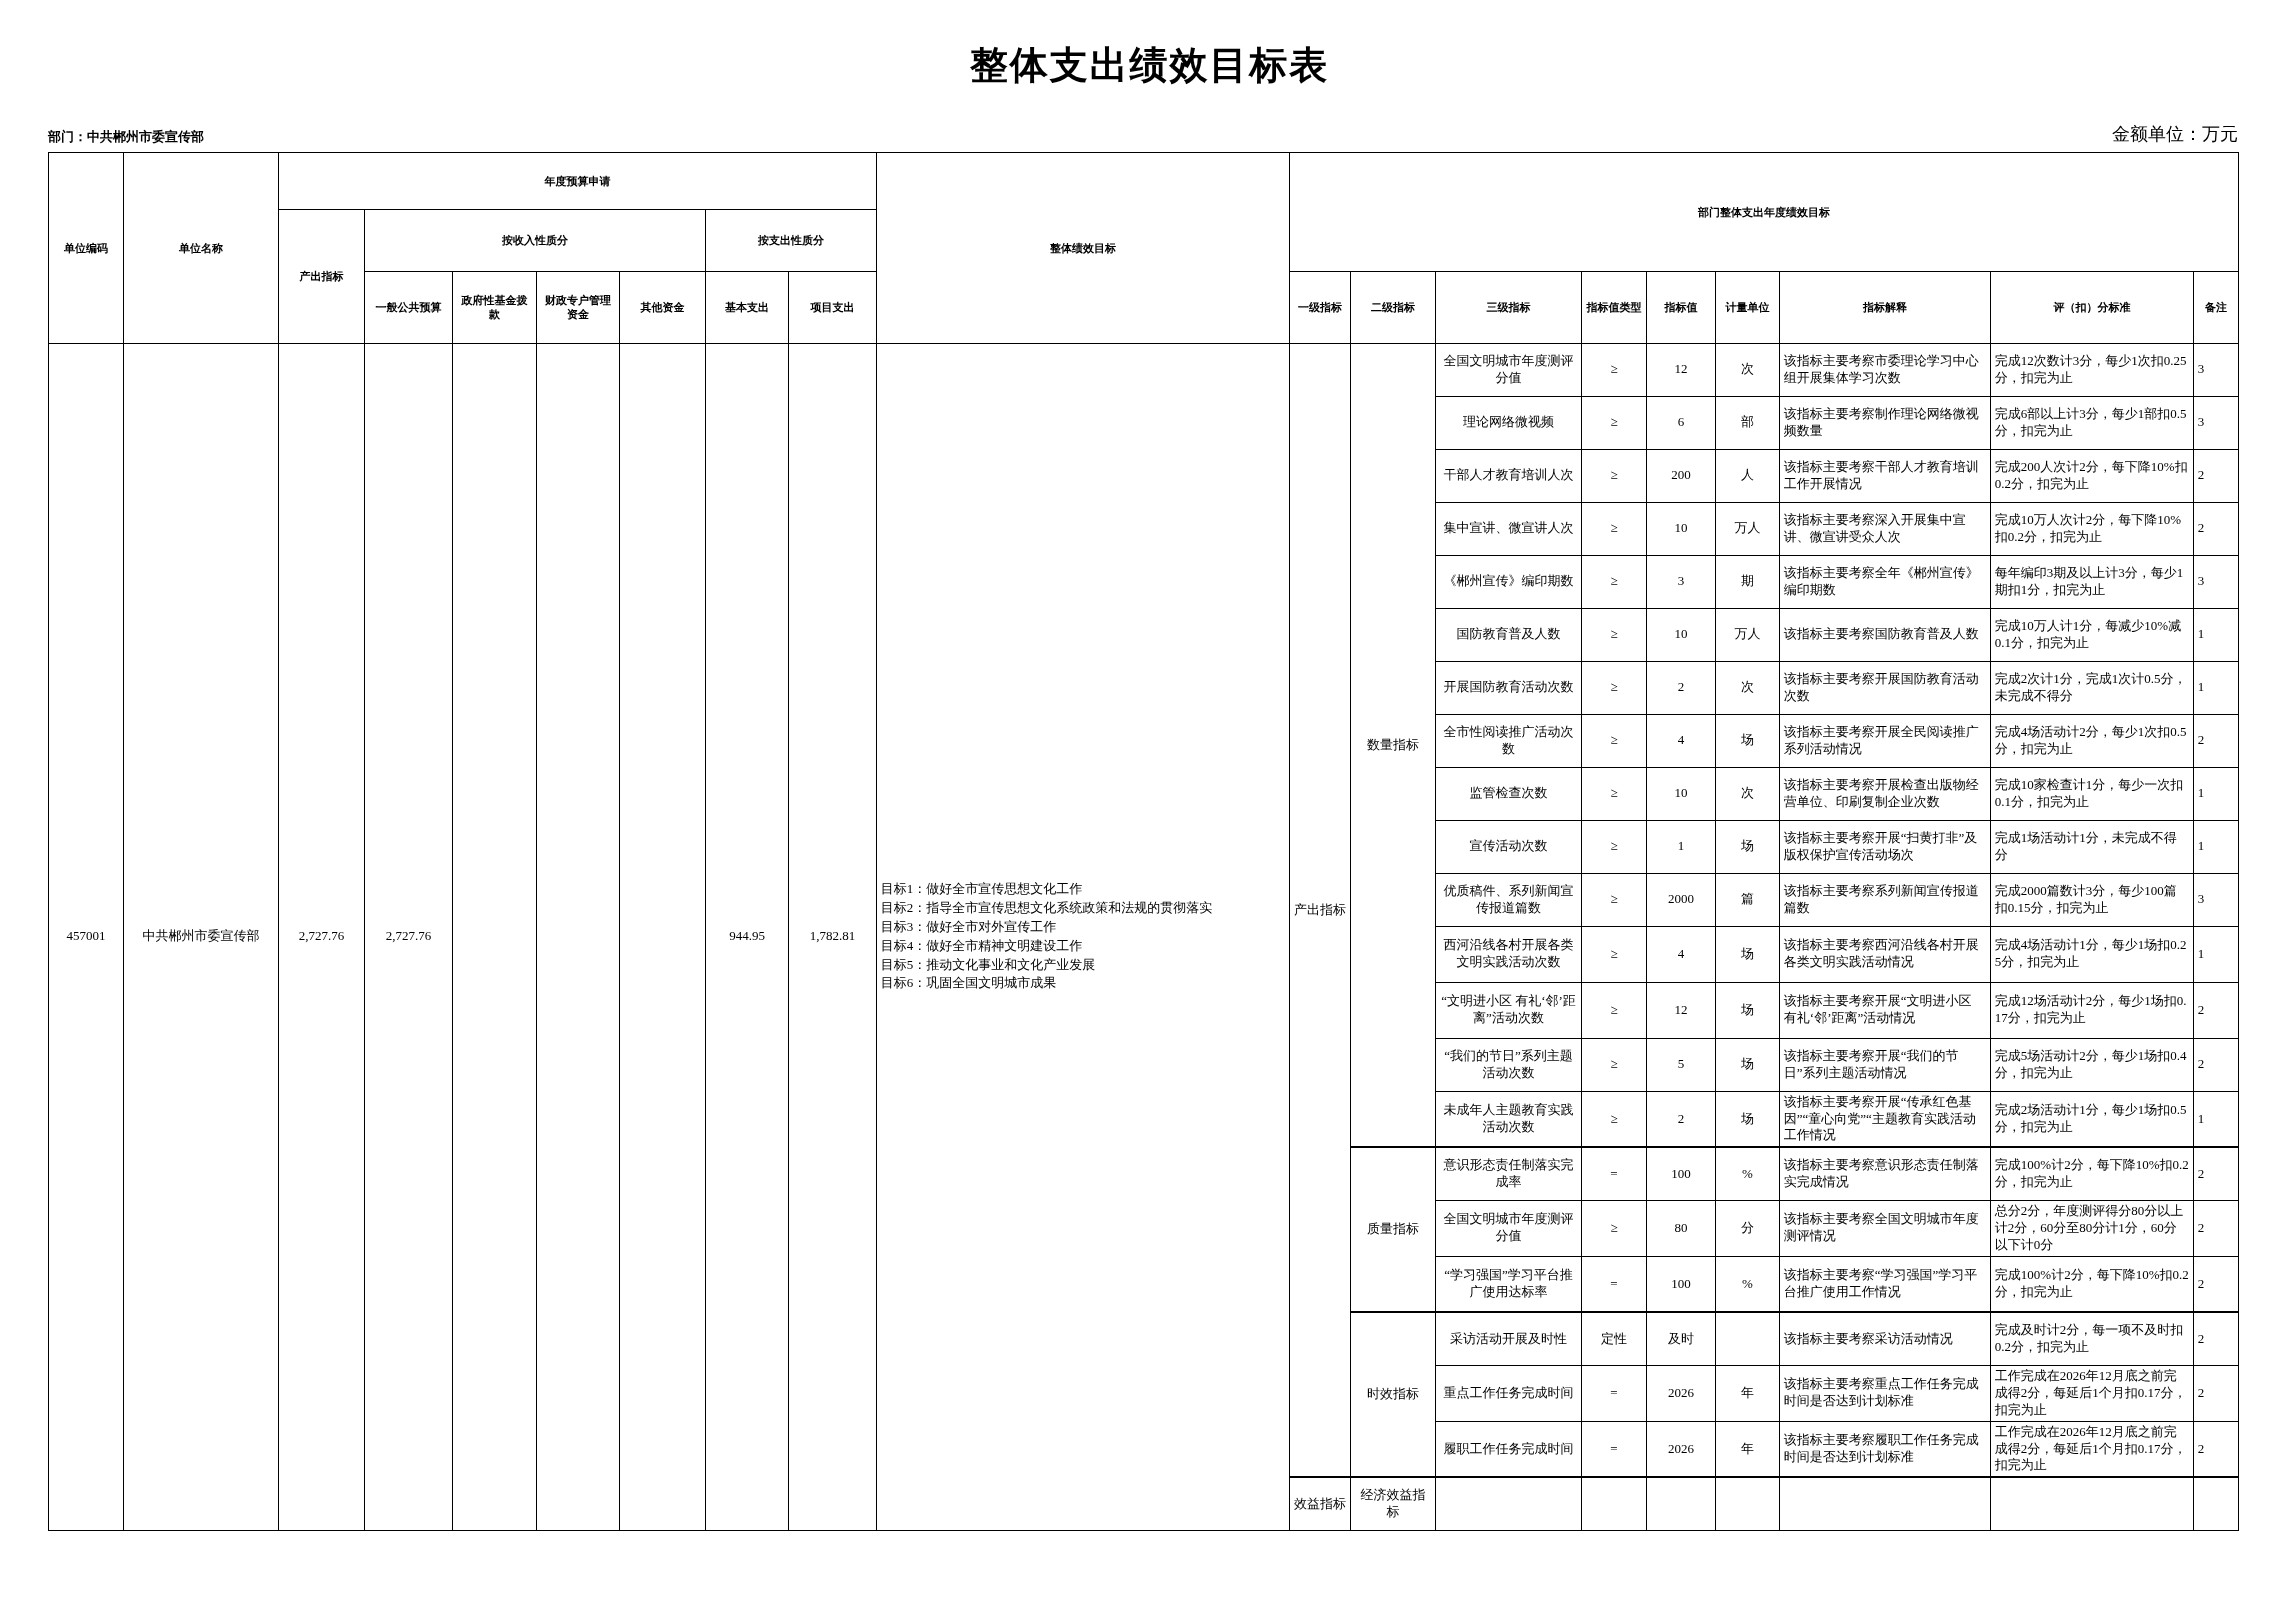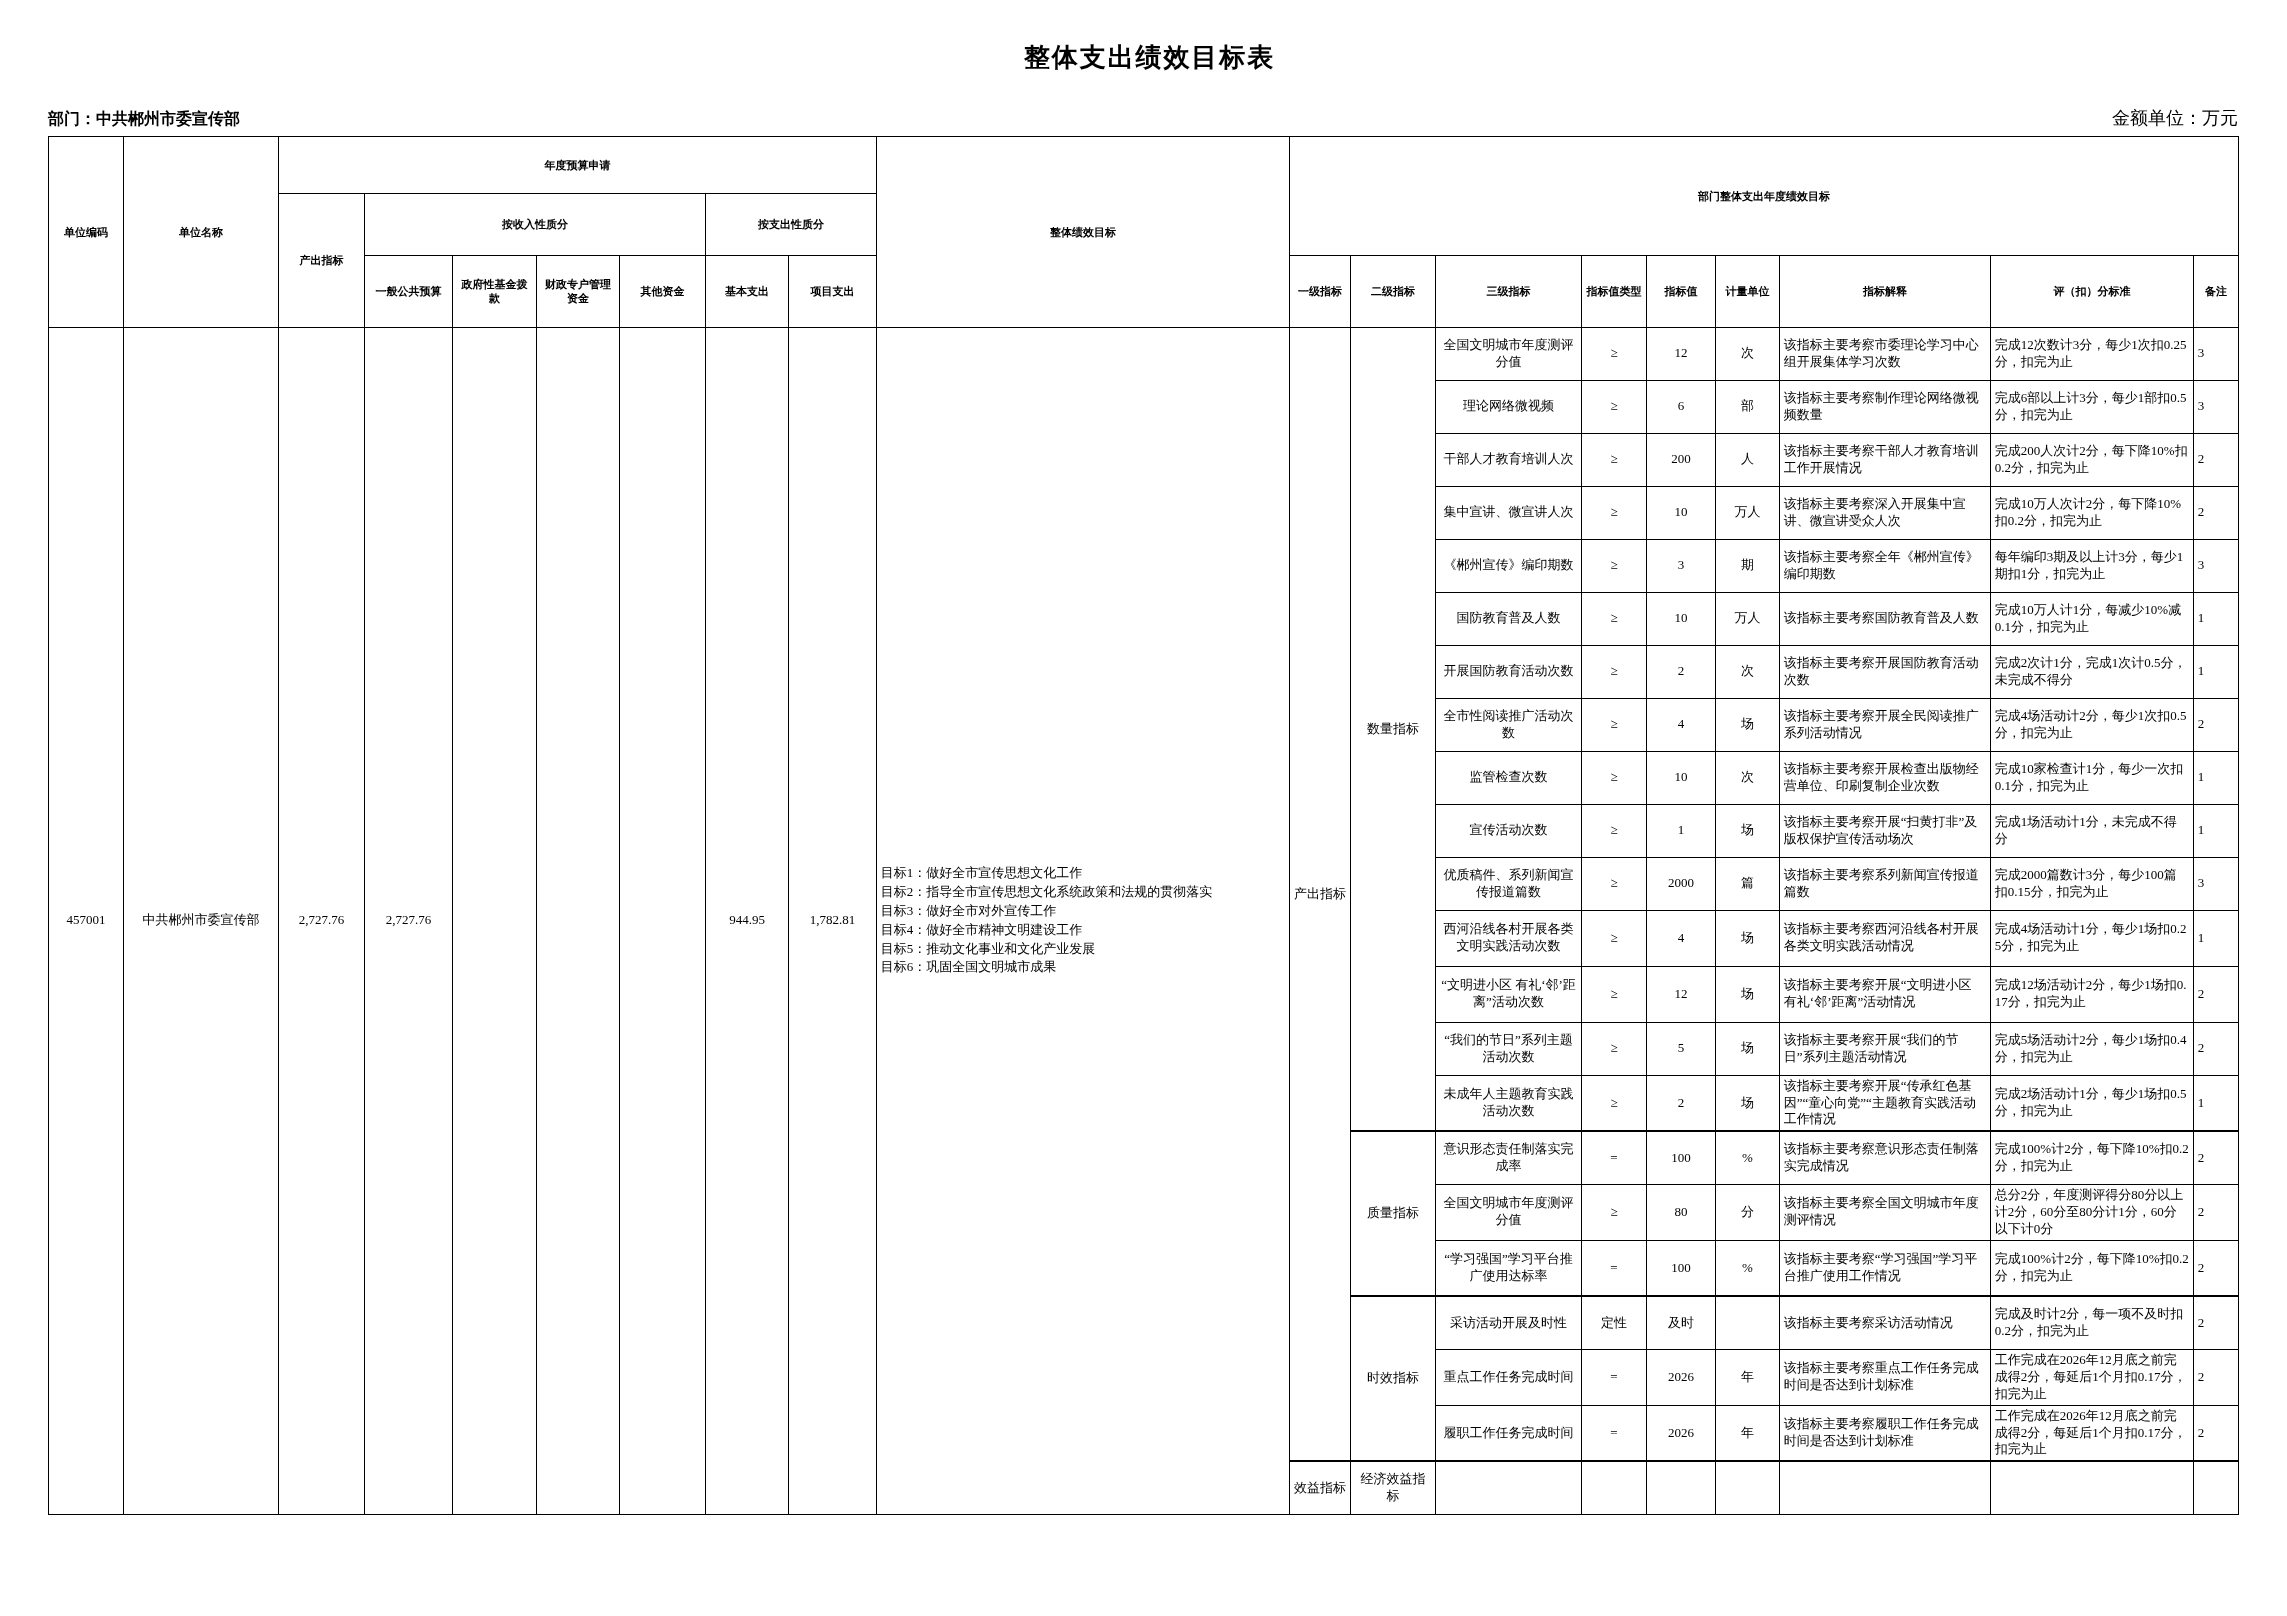--- a/index.html
+++ b/index.html
@@ -1,20 +1,20 @@
 <!DOCTYPE html>
 <html><head>
 <meta charset="utf-8">
 <style>
   html,body{margin:0;padding:0;background:#fff;}
   .page{position:relative;width:2287px;height:1617px;background:#fff;color:#000;
         font-family:"Liberation Serif","DejaVu Serif",serif;}
-  .title{padding-top:40px;text-align:center;font-size:26px;font-weight:bold;letter-spacing:1.9px;padding-left:12px;}
+  .title{padding-top:40px;text-align:center;font-size:38px;font-weight:bold;letter-spacing:1.9px;padding-left:12px;}
   .meta-row{width:2190px;margin:31px 0 5.8px 48px;display:flex;justify-content:space-between;align-items:flex-end;}
-  .dept{font-size:16px;font-weight:bold;}
+  .dept{font-size:13px;font-weight:bold;}
   .amt{font-size:18px;}
   table.perf{border-collapse:collapse;table-layout:fixed;width:2190px;margin-left:48px;}
   table.perf th, table.perf td{border:1.9px solid #000;padding:1.9px 3.8px;vertical-align:middle;
         word-break:break-all;overflow:hidden;}
   table.perf th{font-weight:bold;font-size:11px;text-align:center;line-height:1.3;}
   table.perf td{font-size:13px;line-height:1.3;}
   tr.h1{height:57px;} tr.h2{height:62px;} tr.h3{height:72px;}
   tbody tr{height:53px;}
   tbody tr.tall{height:56px;}
   tr.group-top > td{border-top:2.9px solid #000;}

